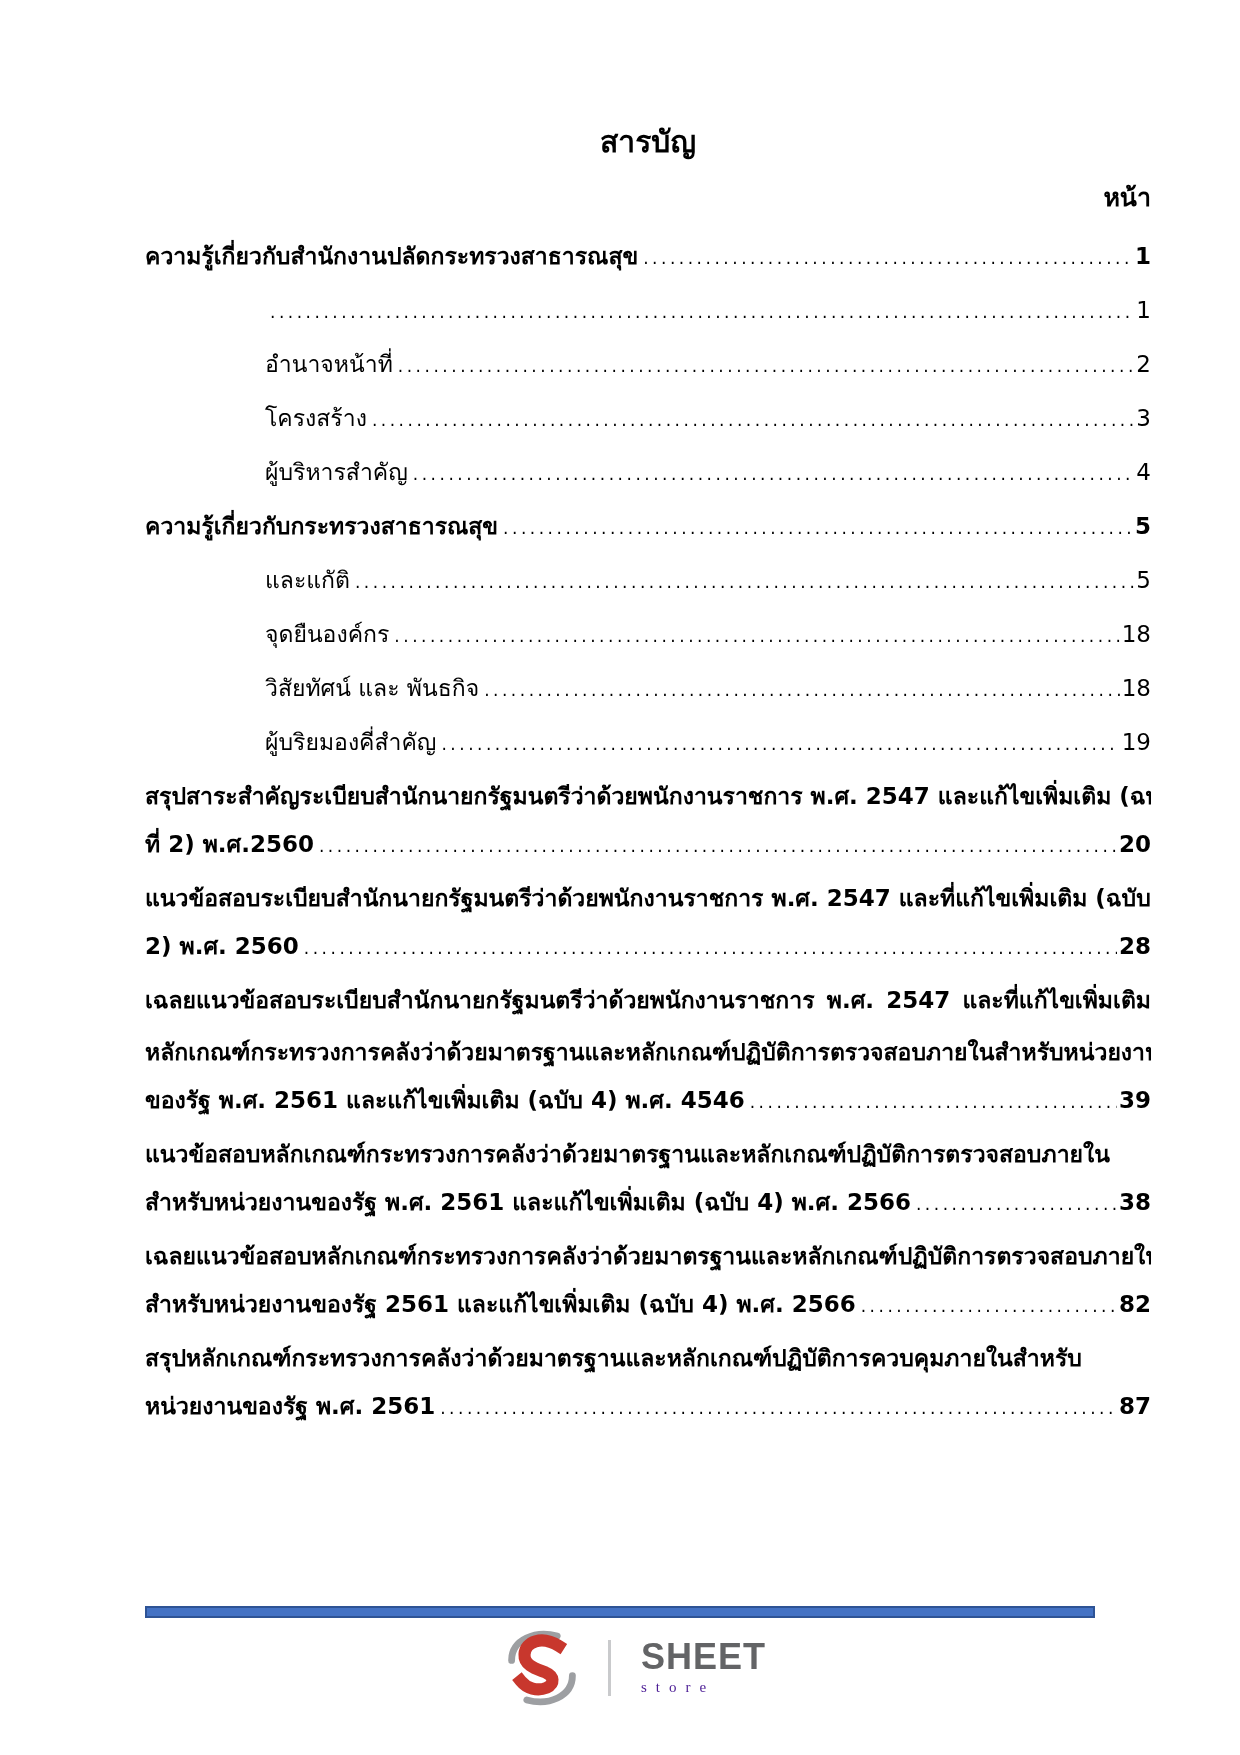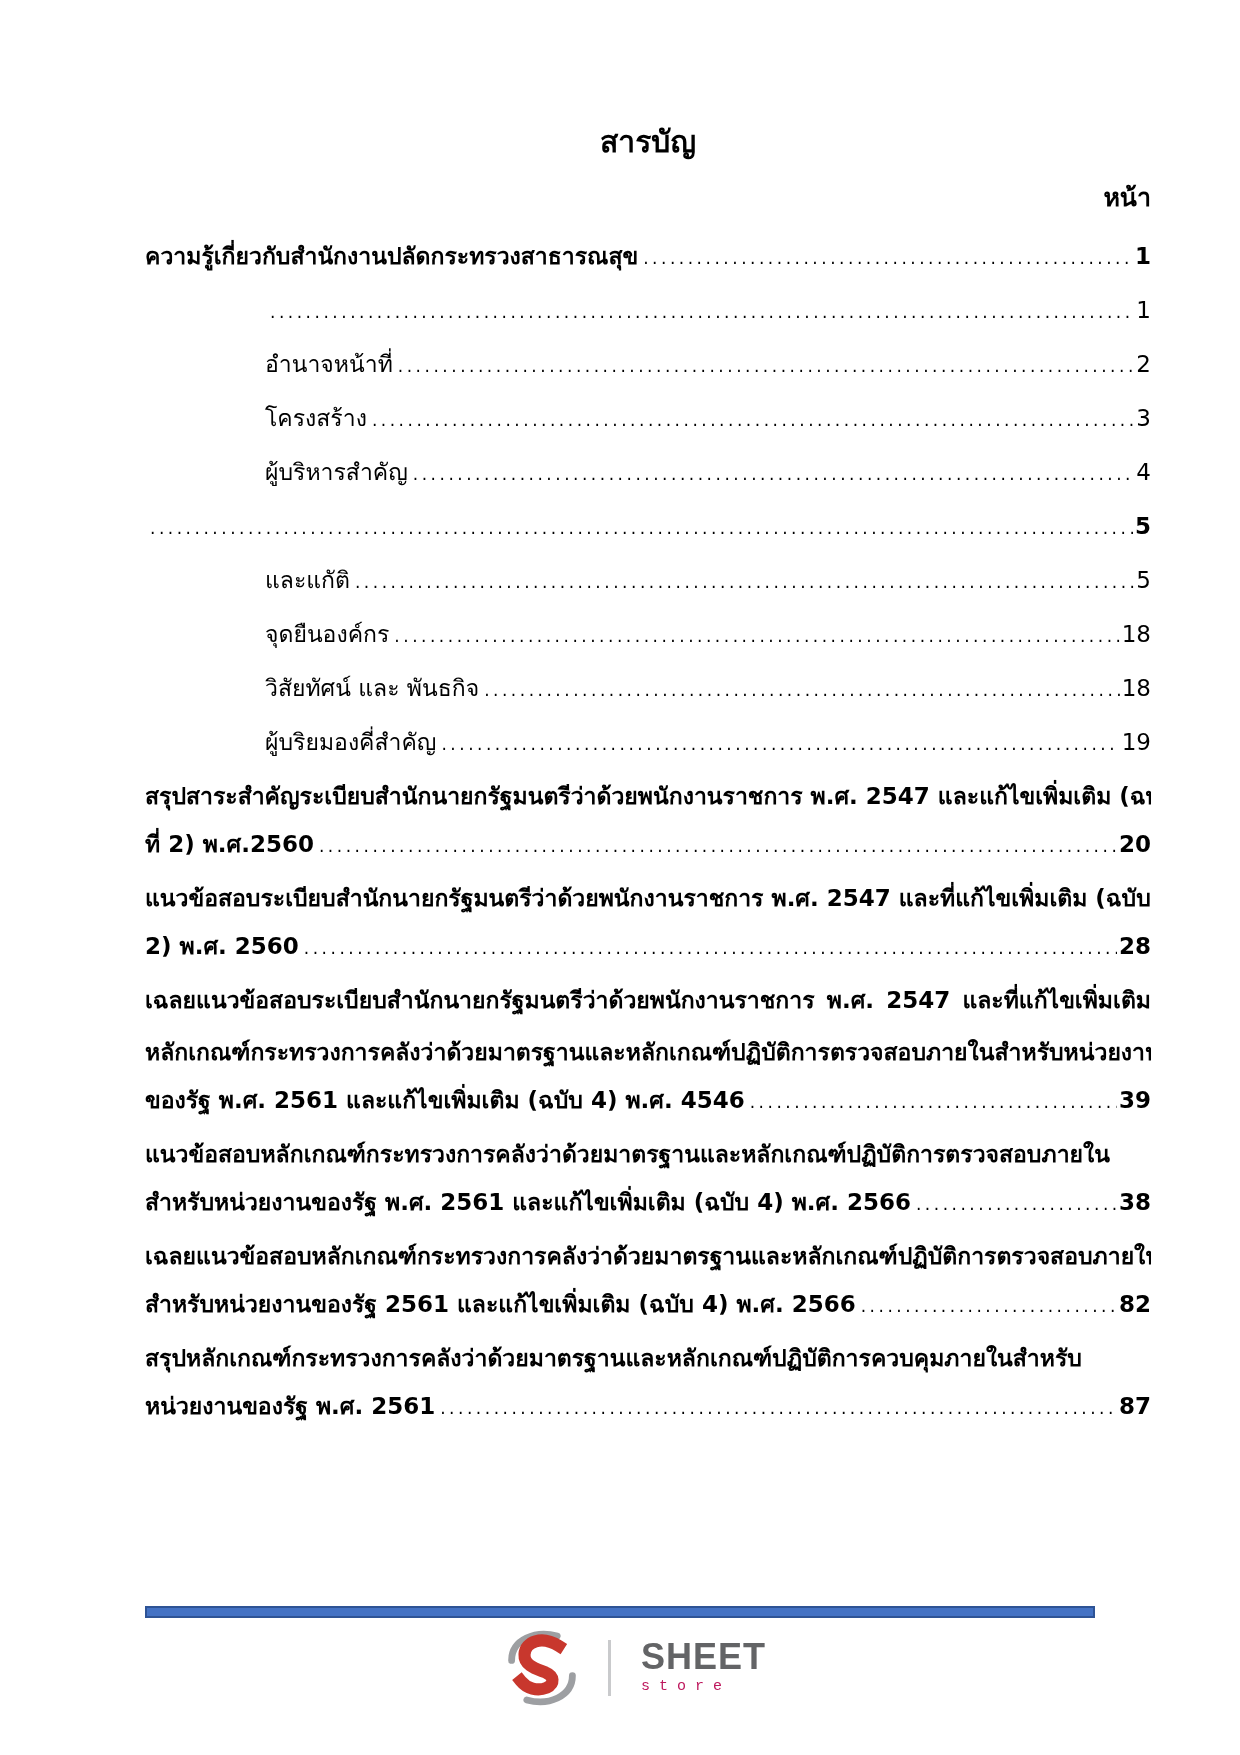--- a/index.html
+++ b/index.html
@@ -82,23 +82,23 @@
   }
   .brand-text{display:flex;flex-direction:column;}
   .brand-name{
     font-family:"Liberation Sans","DejaVu Sans",sans-serif;
     font-size:36px;font-weight:700;
     color:#636466;
     letter-spacing:1px;
     line-height:36px;
   }
   .brand-sub{
-    font-family:Liberation Mono, monospace;
+    font-family:Liberation Serif, serif;
     font-size:15px;
-    color:#be185d;
+    color:#4c1d95;
     letter-spacing:9px;
     line-height:20px;
     margin-top:2px;
   }
 </style>
 </head>
 <body>
 
 <div class="page">
   <div class="content">
@@ -134,20 +134,21 @@
         </div>
         <div class="toc-entry lvl2">
           <div class="toc-line last">
             <span class="t">ผู้บริหารสำคัญ</span>
             <span class="dots"></span>
             <span class="pg">4</span>
           </div>
         </div>
         <div class="toc-entry bold">
           <div class="toc-line last">
+            <span class="t">ความรู้เกี่ยวกับกระทรวงสาธารณสุข</span>
             <span class="dots"></span>
             <span class="pg">5</span>
           </div>
         </div>
         <div class="toc-entry lvl2">
           <div class="toc-line last">
             <span class="t">และแกัติ</span>
             <span class="dots"></span>
             <span class="pg">5</span>
           </div>

